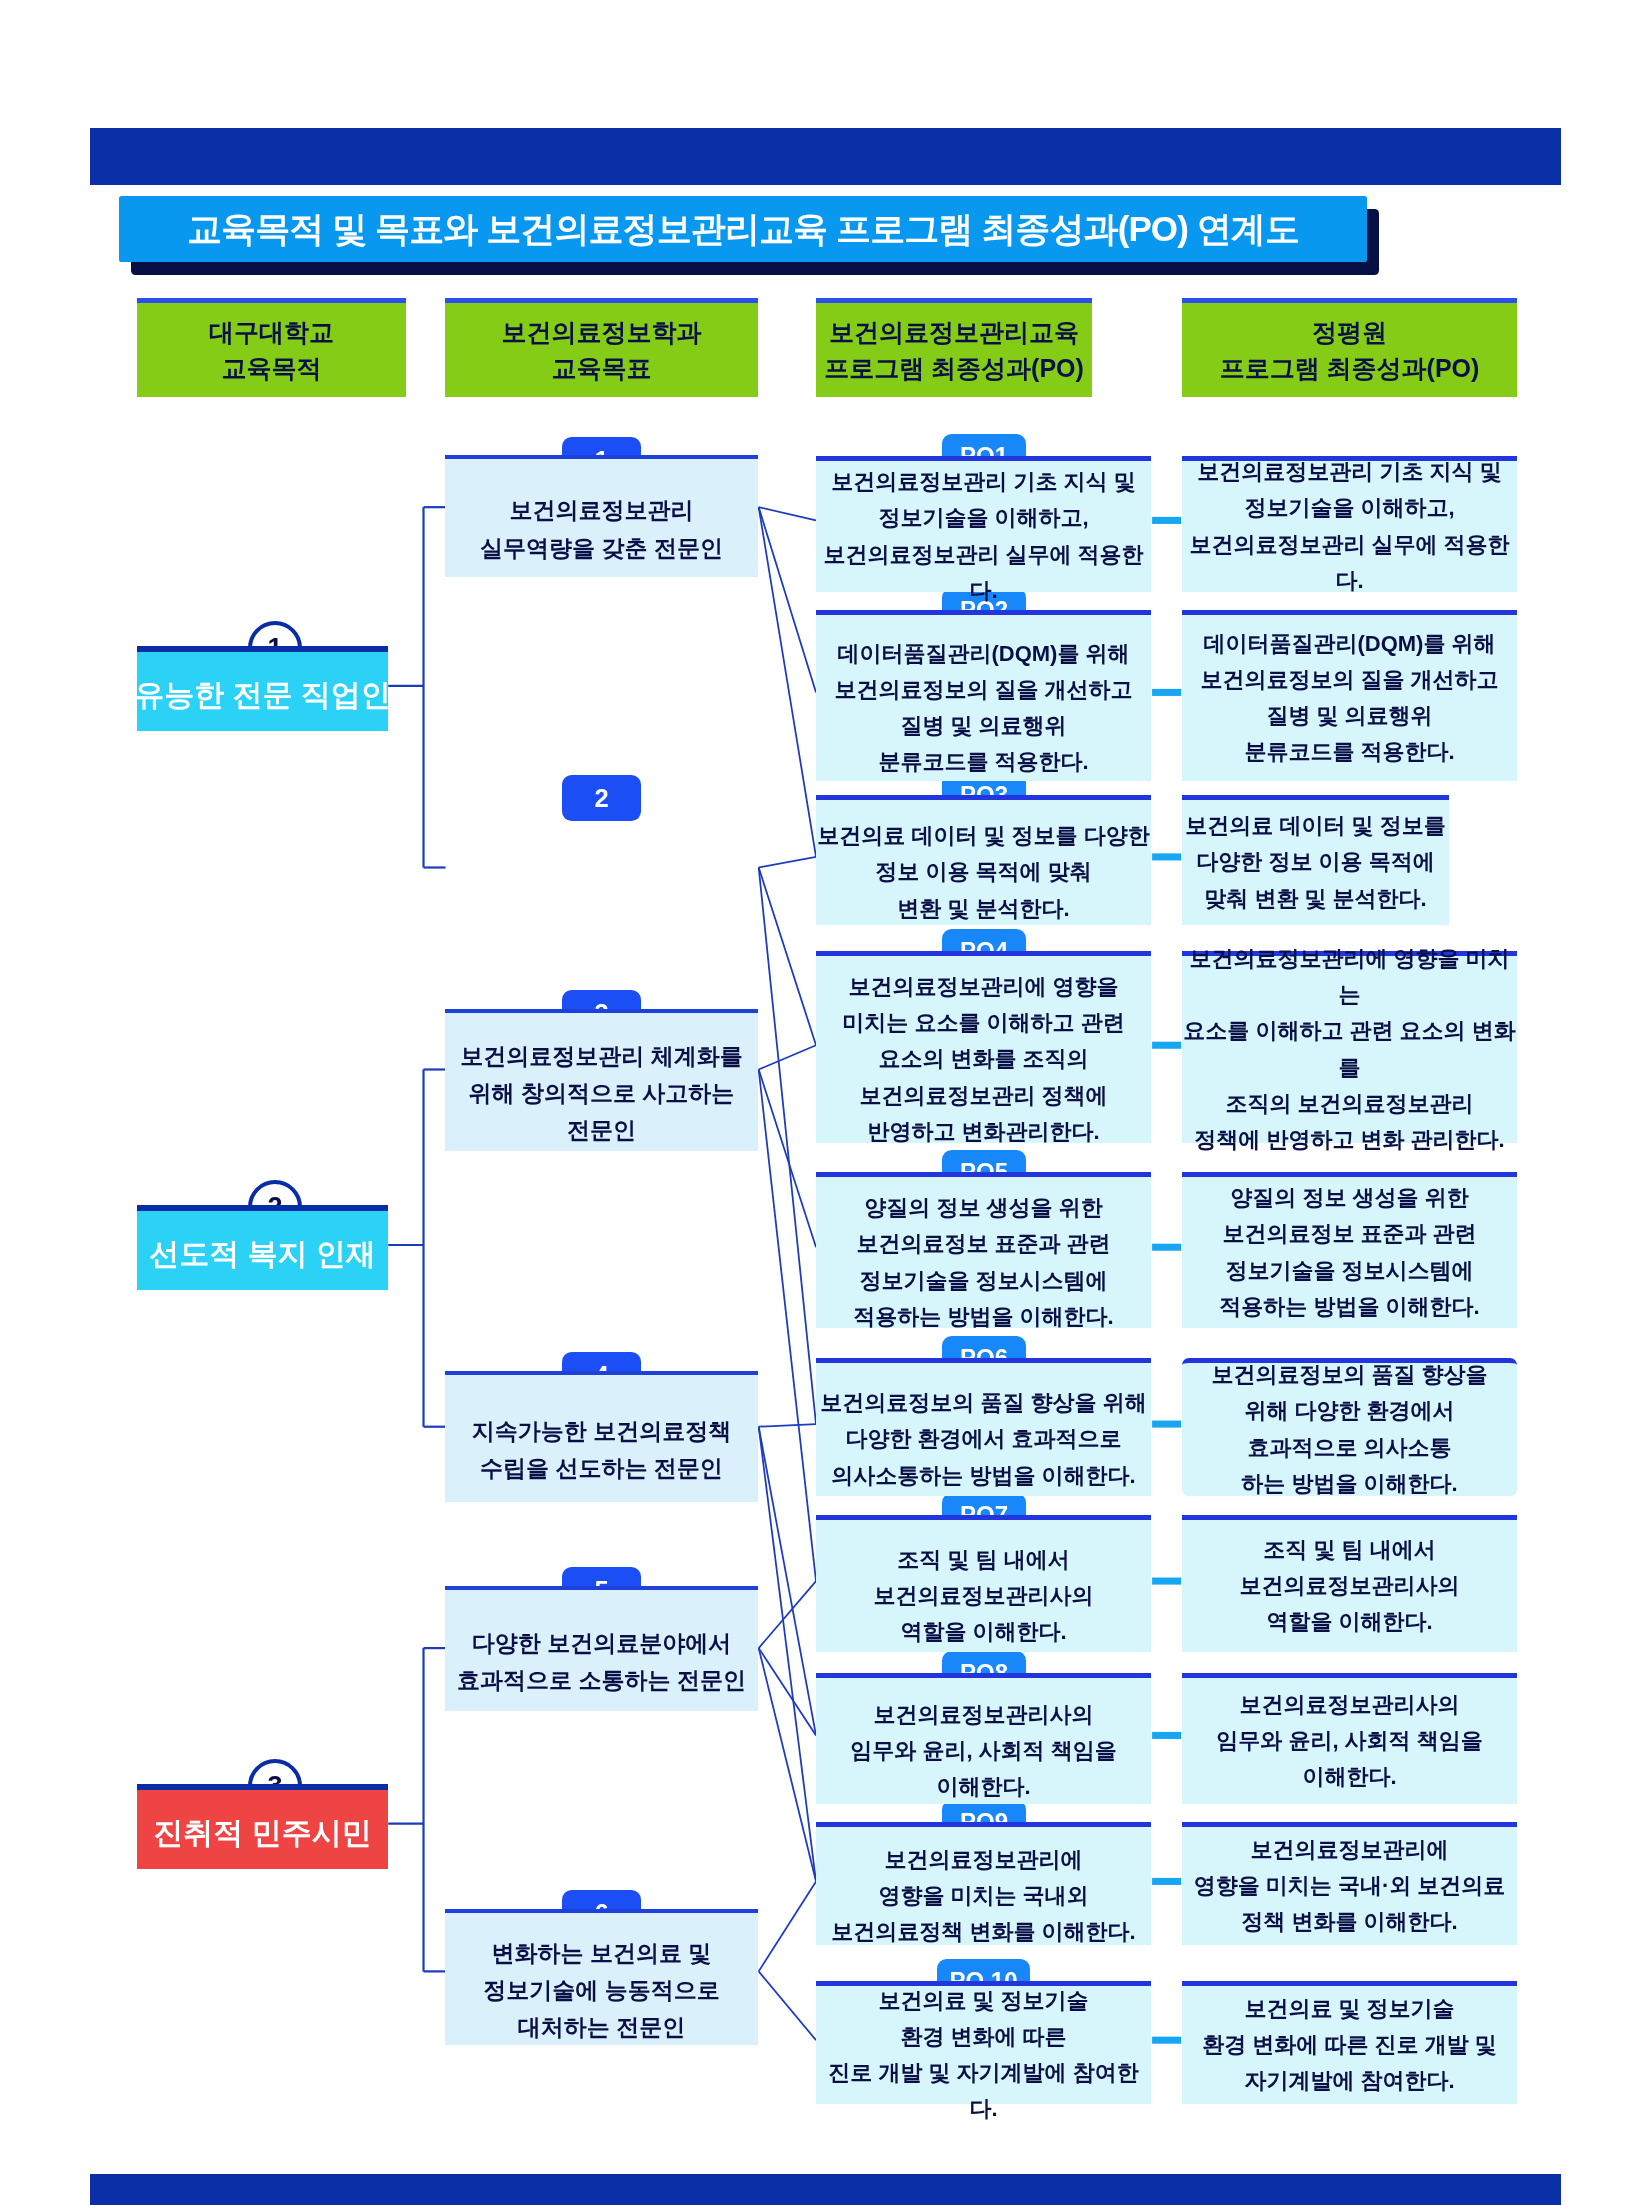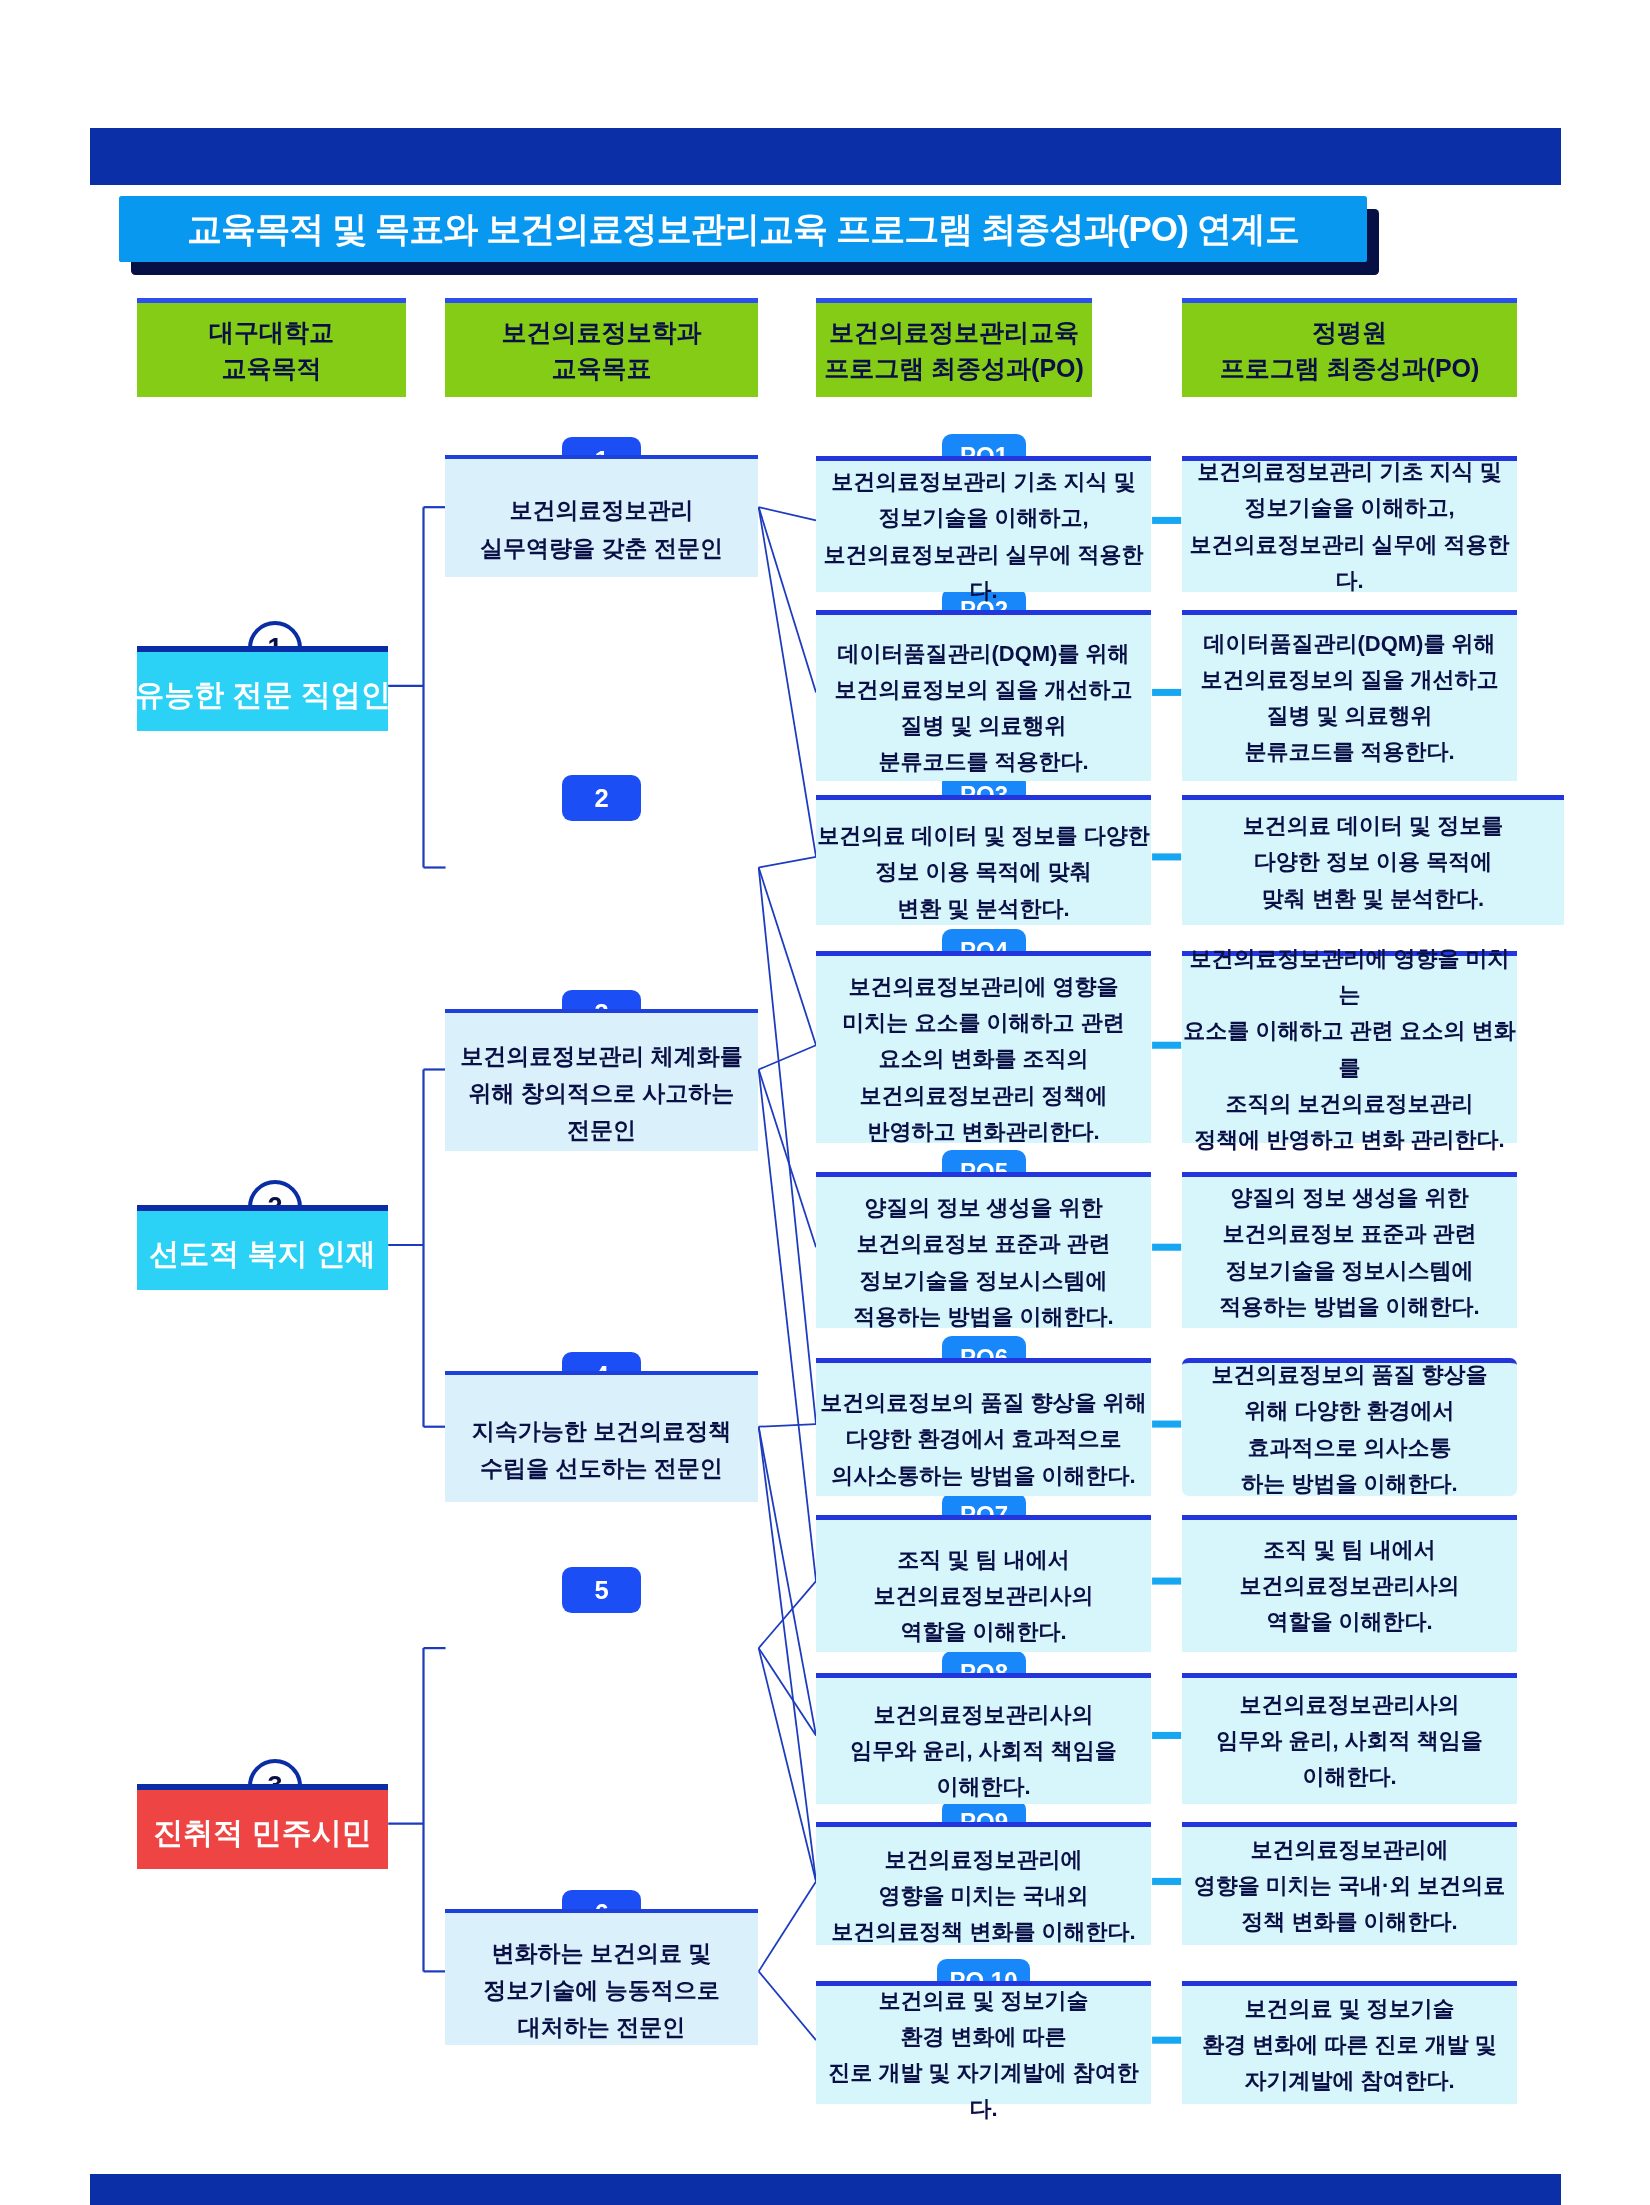--- a/index.html
+++ b/index.html
@@ -164,20 +164,24 @@
     </div>
 
   <div class="gbox" style="left:445px;top:1371px;width:313px;height:127px;">
     <div class="txt">지속가능한 보건의료정책
 수립을 선도하는 전문인</div>
     </div>
   <div class="nbadge" style="left:562px;top:1352px;">
     <span>4</span>
     </div>
 
+  <div class="gbox" style="left:445px;top:1586px;width:313px;height:121px;">
+    <div class="txt">다양한 보건의료분야에서
+효과적으로 소통하는 전문인</div>
+    </div>
   <div class="nbadge" style="left:562px;top:1567px;">
     <span>5</span>
     </div>
 
   <div class="gbox" style="left:445px;top:1909px;width:313px;height:132px;">
     <div class="txt">변화하는 보건의료 및
 정보기술에 능동적으로
 대처하는 전문인</div>
     </div>
   <div class="nbadge" style="left:562px;top:1890px;">
@@ -282,21 +286,21 @@
     <div class="txt">보건의료정보관리 기초 지식 및
 정보기술을 이해하고,
 보건의료정보관리 실무에 적용한다.</div>
     </div>
   <div class="pbox" style="left:1182px;top:610px;width:335px;height:166px;">
     <div class="txt">데이터품질관리(DQM)를 위해
 보건의료정보의 질을 개선하고
 질병 및 의료행위
 분류코드를 적용한다.</div>
     </div>
-  <div class="pbox" style="left:1182px;top:795px;width:382px;height:125px;">
+  <div class="pbox" style="left:1182px;top:795px;width:267px;height:125px;">
     <div class="txt">보건의료 데이터 및 정보를
 다양한 정보 이용 목적에
 맞춰 변환 및 분석한다.</div>
     </div>
   <div class="pbox" style="left:1182px;top:951px;width:335px;height:187px;">
     <div class="txt">보건의료정보관리에 영향을 미치는
 요소를 이해하고 관련 요소의 변화를
 조직의 보건의료정보관리
 정책에 반영하고 변화 관리한다.</div>
     </div>

